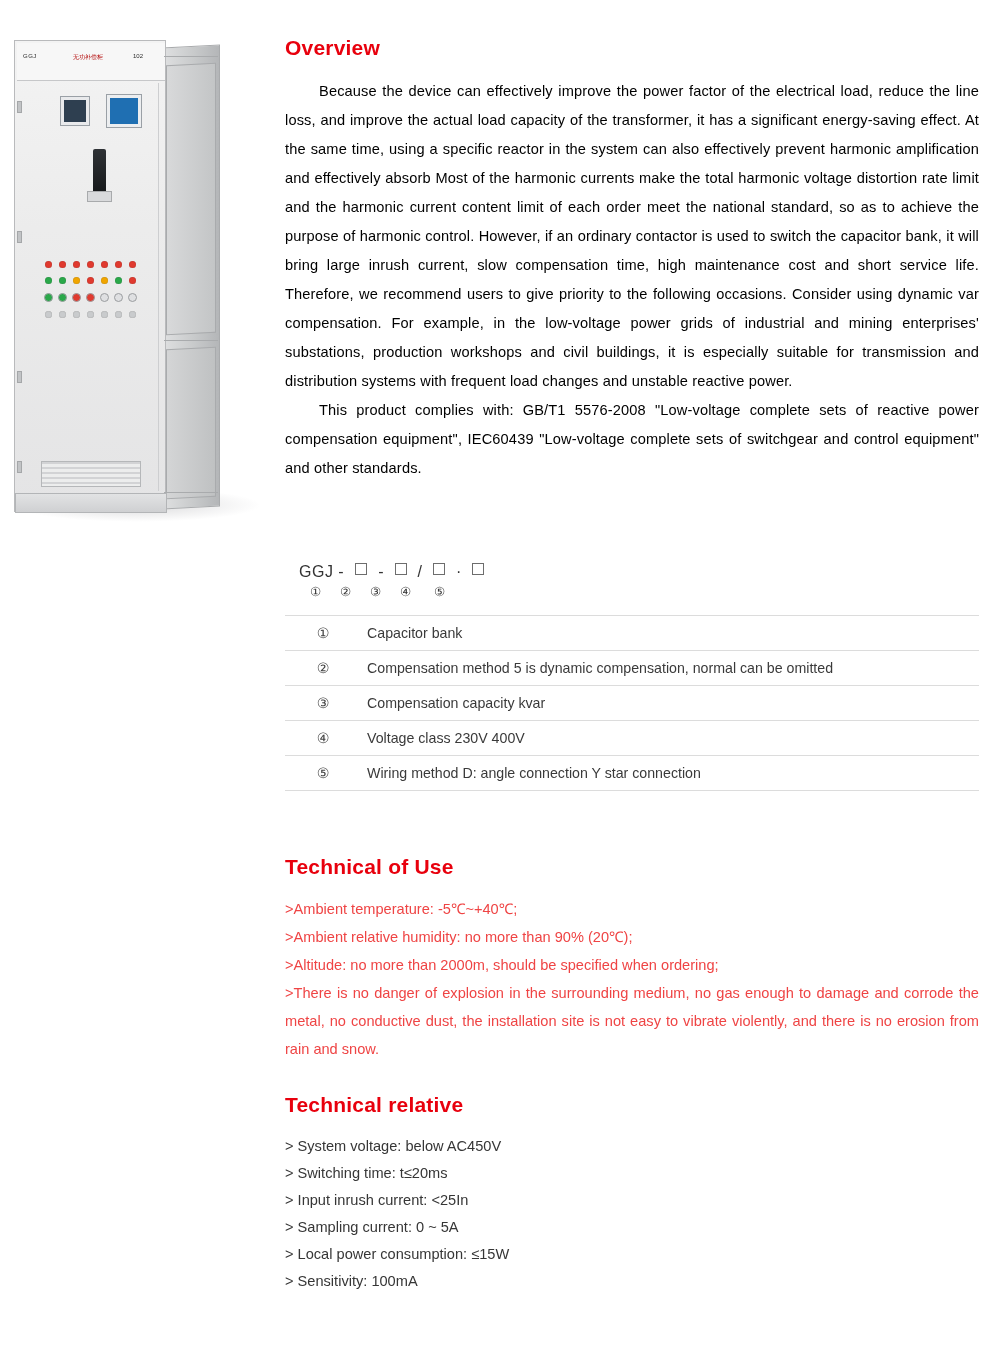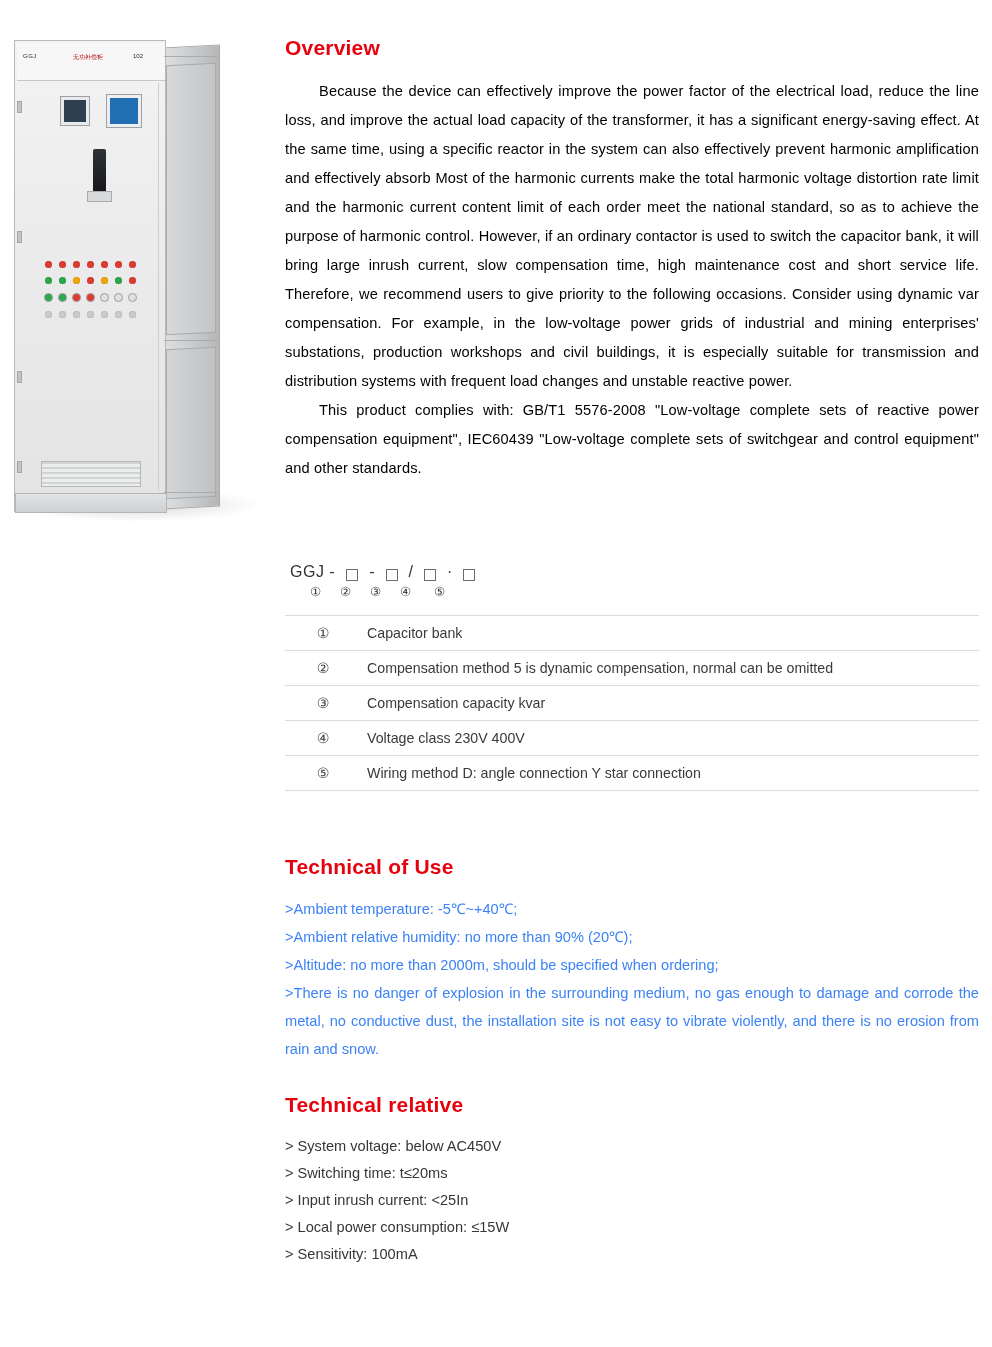--- a/index.html
+++ b/index.html
@@ -266,24 +266,24 @@
   .model-code {
     margin-top: 18px;
     margin-left: 1px;
     font-size: 16px;
     color: #333;
     position: relative;
     height: 46px;
   }
   .code-line {
     position: absolute;
-    left: 4px;
+    left: 13px;
     top: 0;
     display: flex;
-    align-items: flex-end;
+    align-items: flex-start;
     gap: 8px;
     font-size: 16px;
   }
   .ggj { letter-spacing: 0.5px; }
   .box {
     display: inline-block;
     width: 12px;
     height: 12px;
     border: 1px solid #6d6d6d;
     box-sizing: border-box;
@@ -319,21 +319,21 @@
     text-align: center;
     color: #444;
   }
   table.model-table tr:first-child td { border-top: 1px solid #dcdcdc; }
 
   .block-conditions { position: absolute; top: 855px; left: 0; width: 694px; }
   .cond-list {
     margin-top: 16px;
     font-size: 14.6px;
     line-height: 28px;
-    color: #3b82f6;
+    color: #ef4444;
     text-align: justify;
   }
   .block-technical { position: absolute; top: 1093px; left: 0; width: 694px; }
   .tech-list {
     margin-top: 16px;
     font-size: 14.6px;
     line-height: 27px;
     color: #363636;
   }
   .tech-list div { margin-bottom: 0px; }
@@ -474,19 +474,20 @@
         <div>&gt;There is no danger of explosion in the surrounding medium, no gas enough to damage and corrode the metal, no conductive dust, the installation site is not easy to vibrate violently, and there is no erosion from rain and snow.</div>
       </div>
     </section>
 
     <section class="block-technical">
       <h2 class="section-title">Technical relative</h2>
       <div class="tech-list">
         <div>&gt; System voltage: below AC450V</div>
         <div>&gt; Switching time: t≤20ms</div>
         <div>&gt; Input inrush current: &lt;25In</div>
+        <div>&gt; Sampling current: 0 ~ 5A</div>
         <div>&gt; Local power consumption: ≤15W</div>
         <div>&gt; Sensitivity: 100mA</div>
       </div>
     </section>
 
   </div>
 </div>
 
 </body></html>

